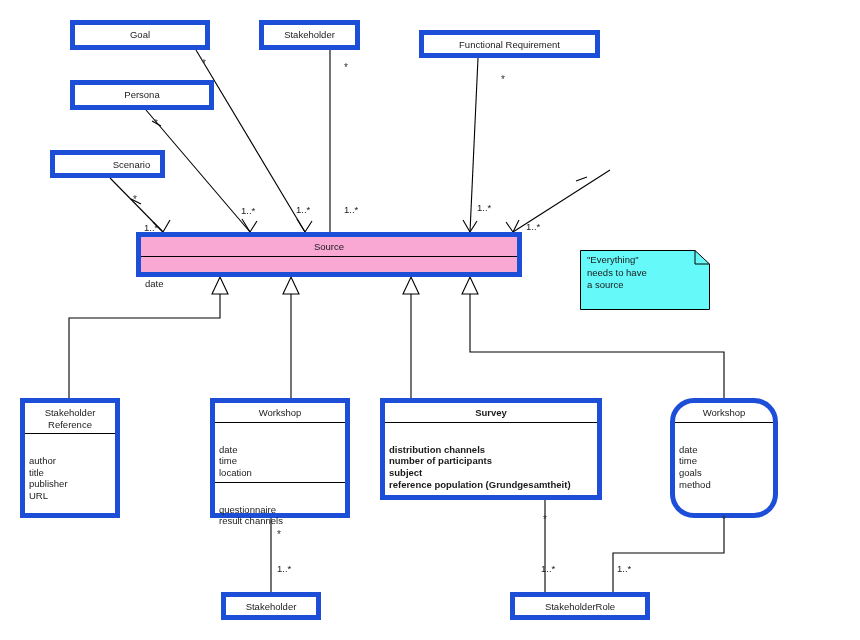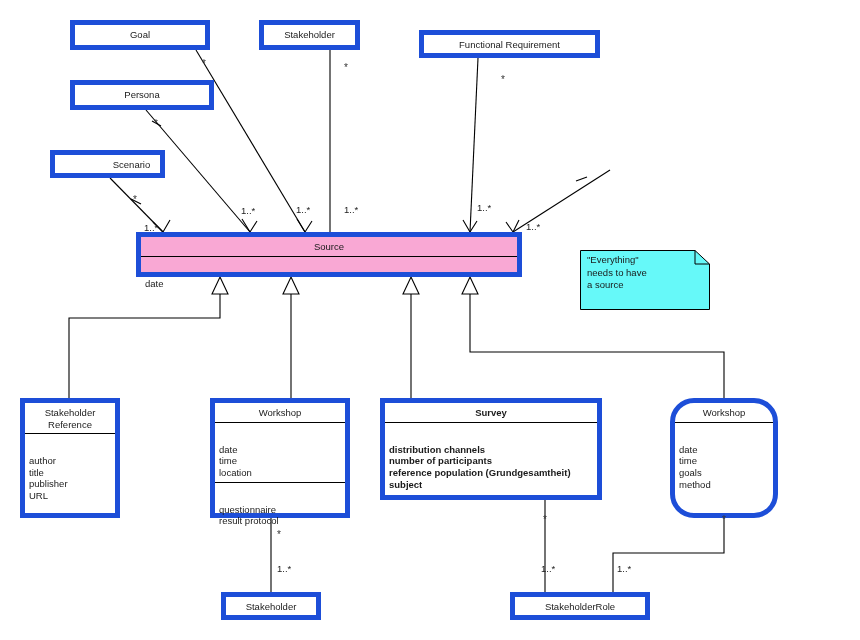--- a/index.html
+++ b/index.html
@@ -181,31 +181,31 @@
 
   <div class="cls" style="left:210px; top:398px; width:140px; height:120px;">
     <div class="cname">Workshop</div>
     <div class="compartment">
       <div class="attr">date</div>
       <div class="attr">time</div>
       <div class="attr">location</div>
     </div>
     <div class="compartment">
       <div class="attr">questionnaire</div>
-      <div class="attr">result protocol</div>
+      <div class="attr">result channels</div>
     </div>
   </div>
 
   <div class="cls" style="left:380px; top:398px; width:222px; height:102px;font-weight:bold;">
     <div class="cname">Survey</div>
     <div class="compartment">
       <div class="attr">distribution channels</div>
       <div class="attr">number of participants</div>
+      <div class="attr">subject</div>
       <div class="attr">reference population (Grundgesamtheit)</div>
-      <div class="attr">subject</div>
     </div>
   </div>
 
   <div class="cls" style="left:670px; top:398px; width:108px; height:120px;border-radius:24px;">
     <div class="cname">Workshop</div>
     <div class="compartment">
       <div class="attr">date</div>
       <div class="attr">time</div>
       <div class="attr">goals</div>
       <div class="attr">method</div>

